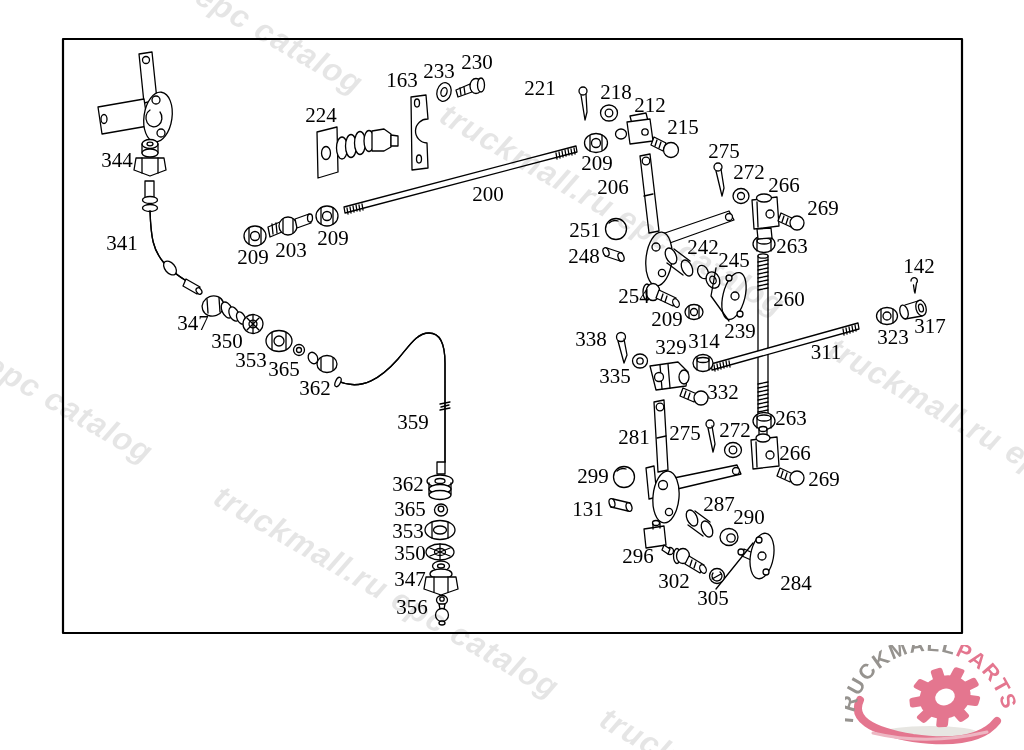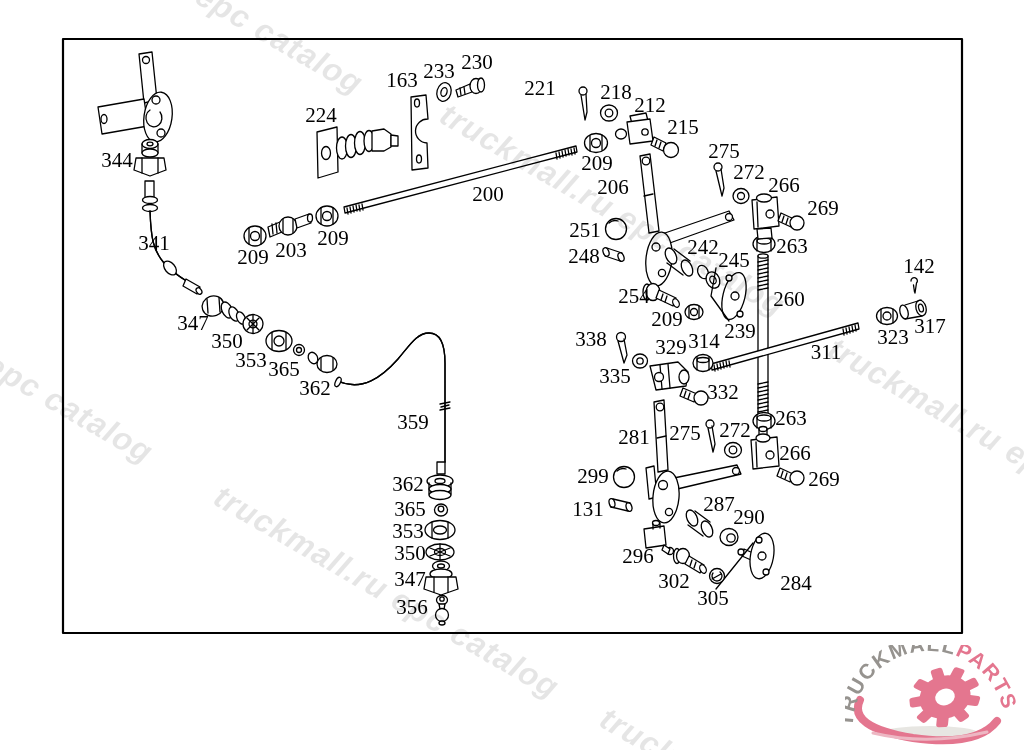--- a/index.html
+++ b/index.html
@@ -408,21 +408,21 @@
       <span class="wm" style="left: 30px; top: -126px; color: rgba(0, 0, 0, 0.1); transform: rotate(30deg);">truckmall.ru epc catalog</span>
       <span class="wm" style="left: 452px; top: 96px; color: rgba(0, 0, 0, 0.1); transform: rotate(30deg);">truckmall.ru epc catalog</span>
       <span class="wm" style="left: 840px; top: 330px; color: rgba(0, 0, 0, 0.1); transform: rotate(30deg);">truckmall.ru epc catalog</span>
       <span class="wm" style="left: -180px; top: 243px; color: rgba(0, 0, 0, 0.1); transform: rotate(30deg);">truckmall.ru epc catalog</span>
       <span class="wm" style="left: 226px; top: 478px; color: rgba(0, 0, 0, 0.1); transform: rotate(30deg);">truckmall.ru epc catalog</span>
       <span class="wm" style="left: 612px; top: 700px; color: rgba(0, 0, 0, 0.1); transform: rotate(30deg);">truckmall.ru epc catalog</span>
     </div>
 
   <div id="label-layer">
       <span class="lbl" style="left: 117px; top: 160px;">344</span>
-      <span class="lbl" style="left: 122px; top: 243px; margin-left: 32px;">341</span>
+      <span class="lbl" style="left: 122px; top: 243px;">341</span>
       <span class="lbl" style="left: 253px; top: 257px;">209</span>
       <span class="lbl" style="left: 291px; top: 250px;">203</span>
       <span class="lbl" style="left: 333px; top: 238px;">209</span>
       <span class="lbl" style="left: 193px; top: 323px;">347</span>
       <span class="lbl" style="left: 227px; top: 341px;">350</span>
       <span class="lbl" style="left: 251px; top: 360px;">353</span>
       <span class="lbl" style="left: 284px; top: 369px;">365</span>
       <span class="lbl" style="left: 315px; top: 388px;">362</span>
       <span class="lbl" style="left: 321px; top: 115px;">224</span>
       <span class="lbl" style="left: 402px; top: 80px;">163</span>

